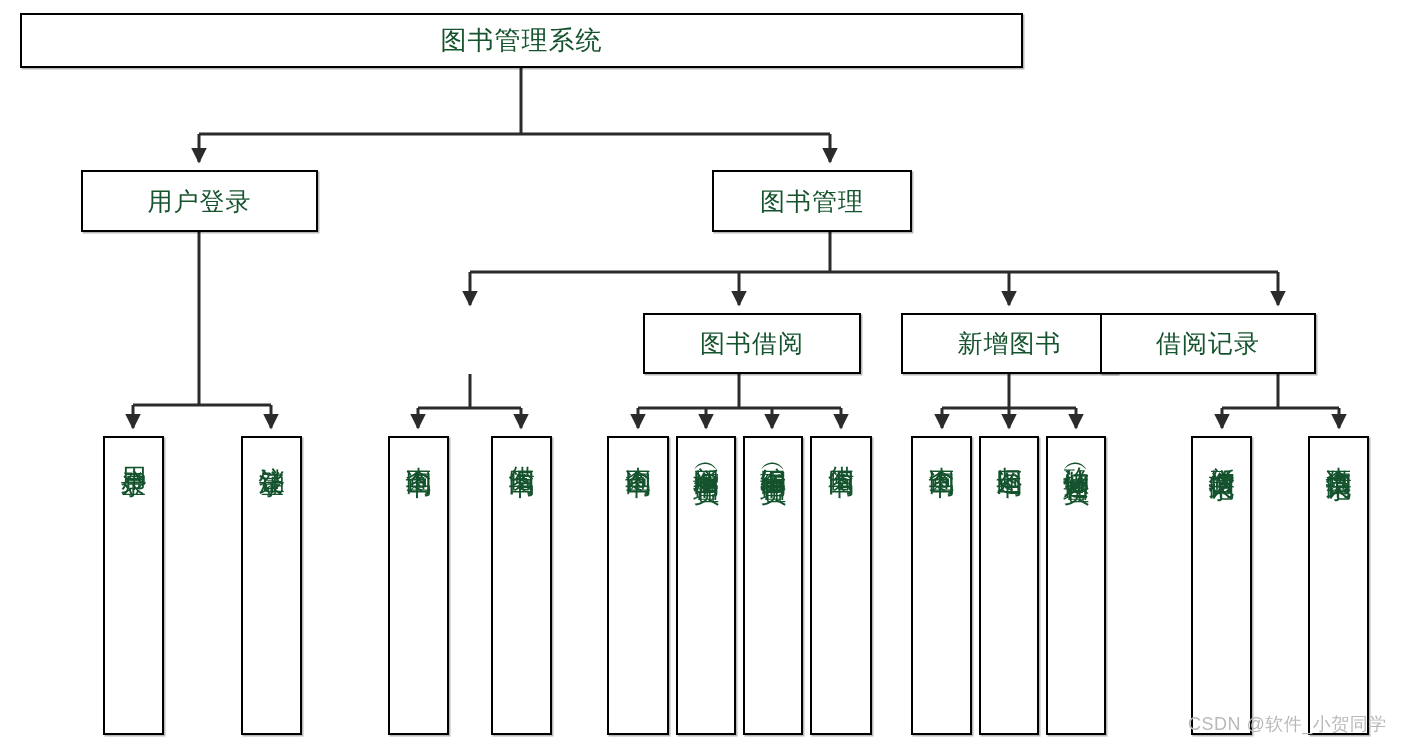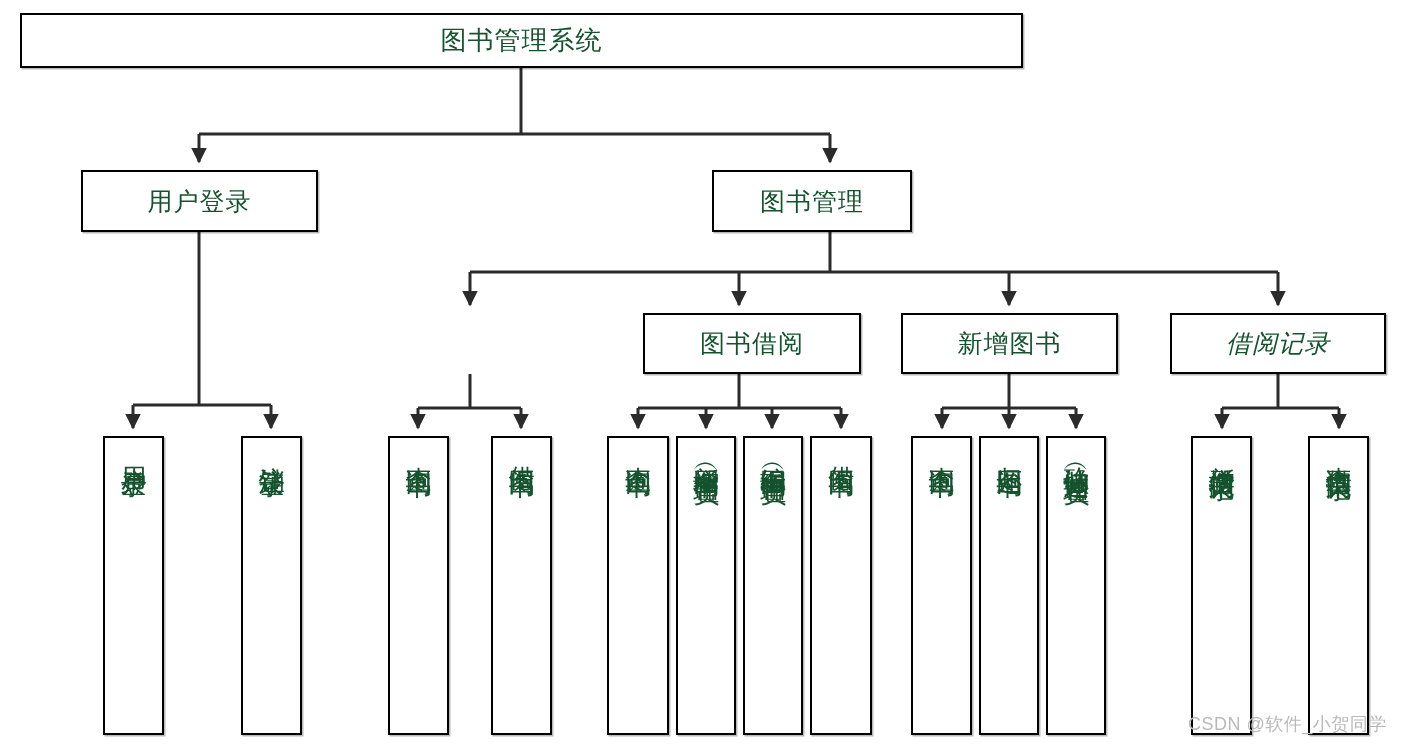--- a/index.html
+++ b/index.html
@@ -112,21 +112,21 @@
     </g>
   </svg>
 
   <div class="node horiz root" style="left:20px;top:13px;width:1003px;height:55px;">图书管理系统</div>
 
   <div class="node horiz" style="left:81px;top:170px;width:237px;height:62px;">用户登录</div>
   <div class="node horiz" style="left:712px;top:170px;width:200px;height:62px;">图书管理</div>
 
   <div class="node horiz" style="left:643px;top:313px;width:218px;height:61px;">图书借阅</div>
   <div class="node horiz" style="left:901px;top:313px;width:217px;height:61px;">新增图书</div>
-  <div class="node horiz" style="left:1170px;top:313px;width:216px;height:61px;font-style:italic;">借阅记录</div>
+  <div class="node horiz" style="left:1100px;top:313px;width:216px;height:61px;">借阅记录</div>
 
   <div class="node leaf" style="left:103px;top:436px;width:61px;height:299px;">
     <span class="vlabel">用户登录</span>
   </div>
   <div class="node leaf" style="left:241px;top:436px;width:61px;height:299px;">
     <span class="vlabel">注销登录</span>
   </div>
 
   <div class="node leaf" style="left:388px;top:436px;width:61px;height:299px;">
     <span class="vlabel">查询图书</span>

